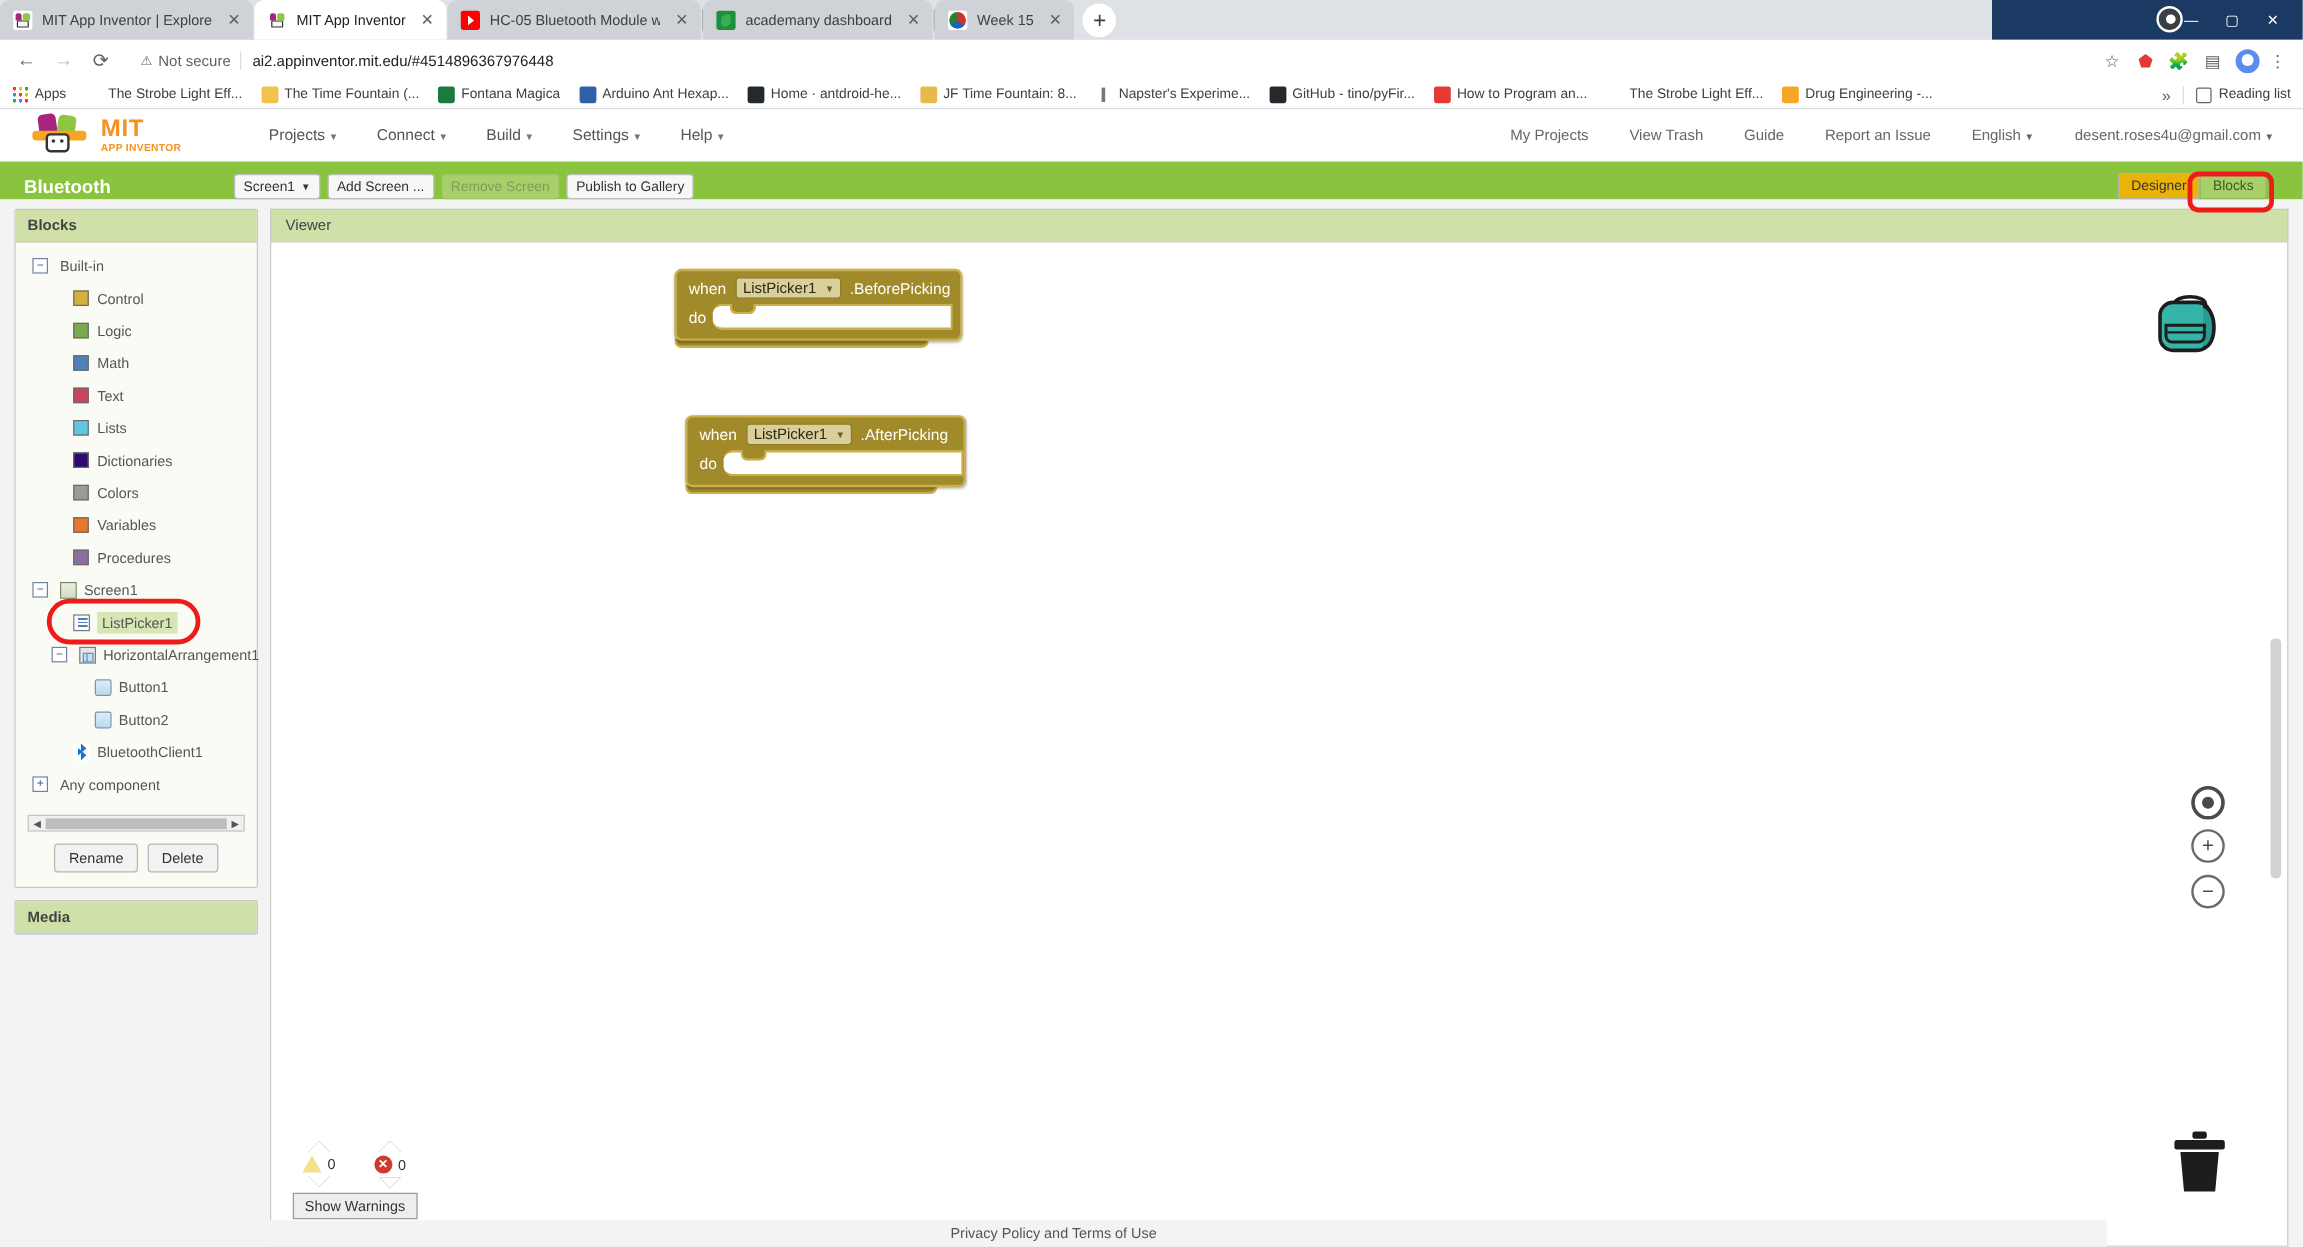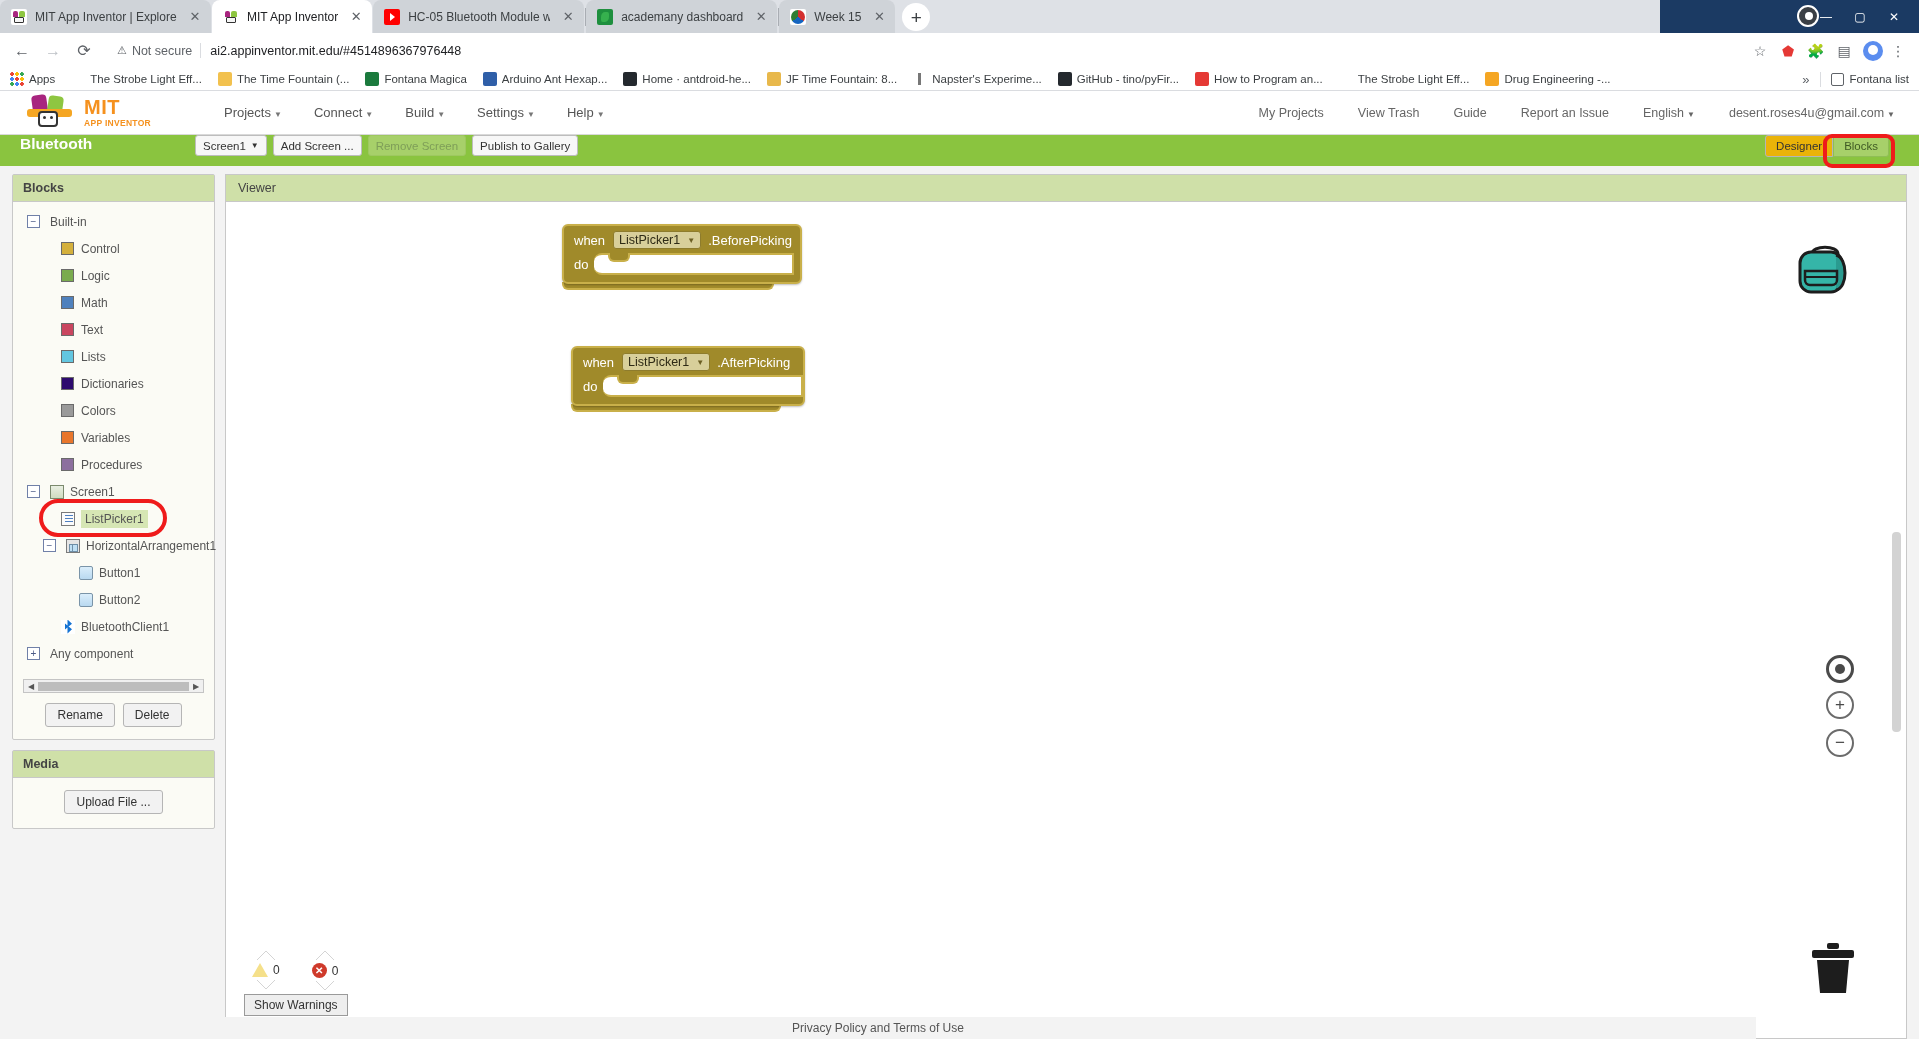--- a/index.html
+++ b/index.html
@@ -170,21 +170,21 @@
   .logo-text .l2 { color:#f5911e; font-weight:bold; font-size:8.5px; letter-spacing:.3px; margin-top:2px;}
   .ai-menu { display:flex; align-items:flex-start; margin-left:58px; }
   .ai-menu .mi { font-size:13px; color:#555; margin-right:32px; white-space:nowrap; }
   .ai-menu .mi .caret { font-size:8px; margin-left:3px; color:#777; }
   .ai-right { margin-left:auto; display:flex; align-items:center; padding-right:24px; }
   .ai-right .ri { font-size:12.5px; color:#666; margin-left:34px; white-space:nowrap; }
   .ai-right .ri .caret { font-size:8px; margin-left:3px; }
 
   
   .project-bar {
-    height:31px; background:#8ac43f; display:flex; align-items:flex-start; padding:0 8px;
+    height:31px; background:#8ac43f; display:flex; align-items:flex-end; padding:0 8px;
     position:relative;
   }
   .project-title { color:#ffffff; font-weight:bold; font-size:15.5px; margin-left:12px; width:175px;}
   .pbtn {
     height:21px; padding:0 7px; font-size:11.5px; color:#333;
     background:#f7f7f7; border:1px solid #bdbdbd; border-radius:3px;
     display:flex; align-items:center; margin-right:6px; white-space:nowrap;
   }
   .pbtn.disabled { background:#a7d06a; border-color:#9ec860; color:#7e9e58; }
   .pbtn .caret { font-size:8px; margin-left:5px; }
@@ -438,21 +438,21 @@
   </div>
   <div class="bm">
     <span class="bmico ic-co"></span>
     <span class="bmtxt">Drug Engineering -...</span>
   </div>
   <div class="bm-right">
     <span class="chev2">»</span>
     <span class="bm-divider"></span>
     <span class="readinglist">
       <span class="rl-ico"></span>
-      <span>Fontana list</span>
+      <span>Reading list</span>
     </span>
   </div>
 </div>
 
 <div class="ai-header">
   <div class="logo">
     <div class="logo-art">
       <span class="p1"></span>
         <span class="p2"></span>
         <span class="band"></span>
@@ -590,23 +590,20 @@
       </div>
 
       <div class="btn-row">
         <div class="gbtn">Rename</div>
         <div class="gbtn">Delete</div>
       </div>
     </div>
 
     <div class="panel media-panel">
       <div class="panel-hd">Media</div>
-      <div class="media-body">
-        <div class="gbtn">Upload File ...</div>
-      </div>
     </div>
   </div>
 
   <div class="viewer-col">
     <div class="viewer-hd">Viewer</div>
     <div class="canvas">
 
       <div class="blk" style="left:336px; top:22px;">
         <div class="body">
           <div class="row1">

